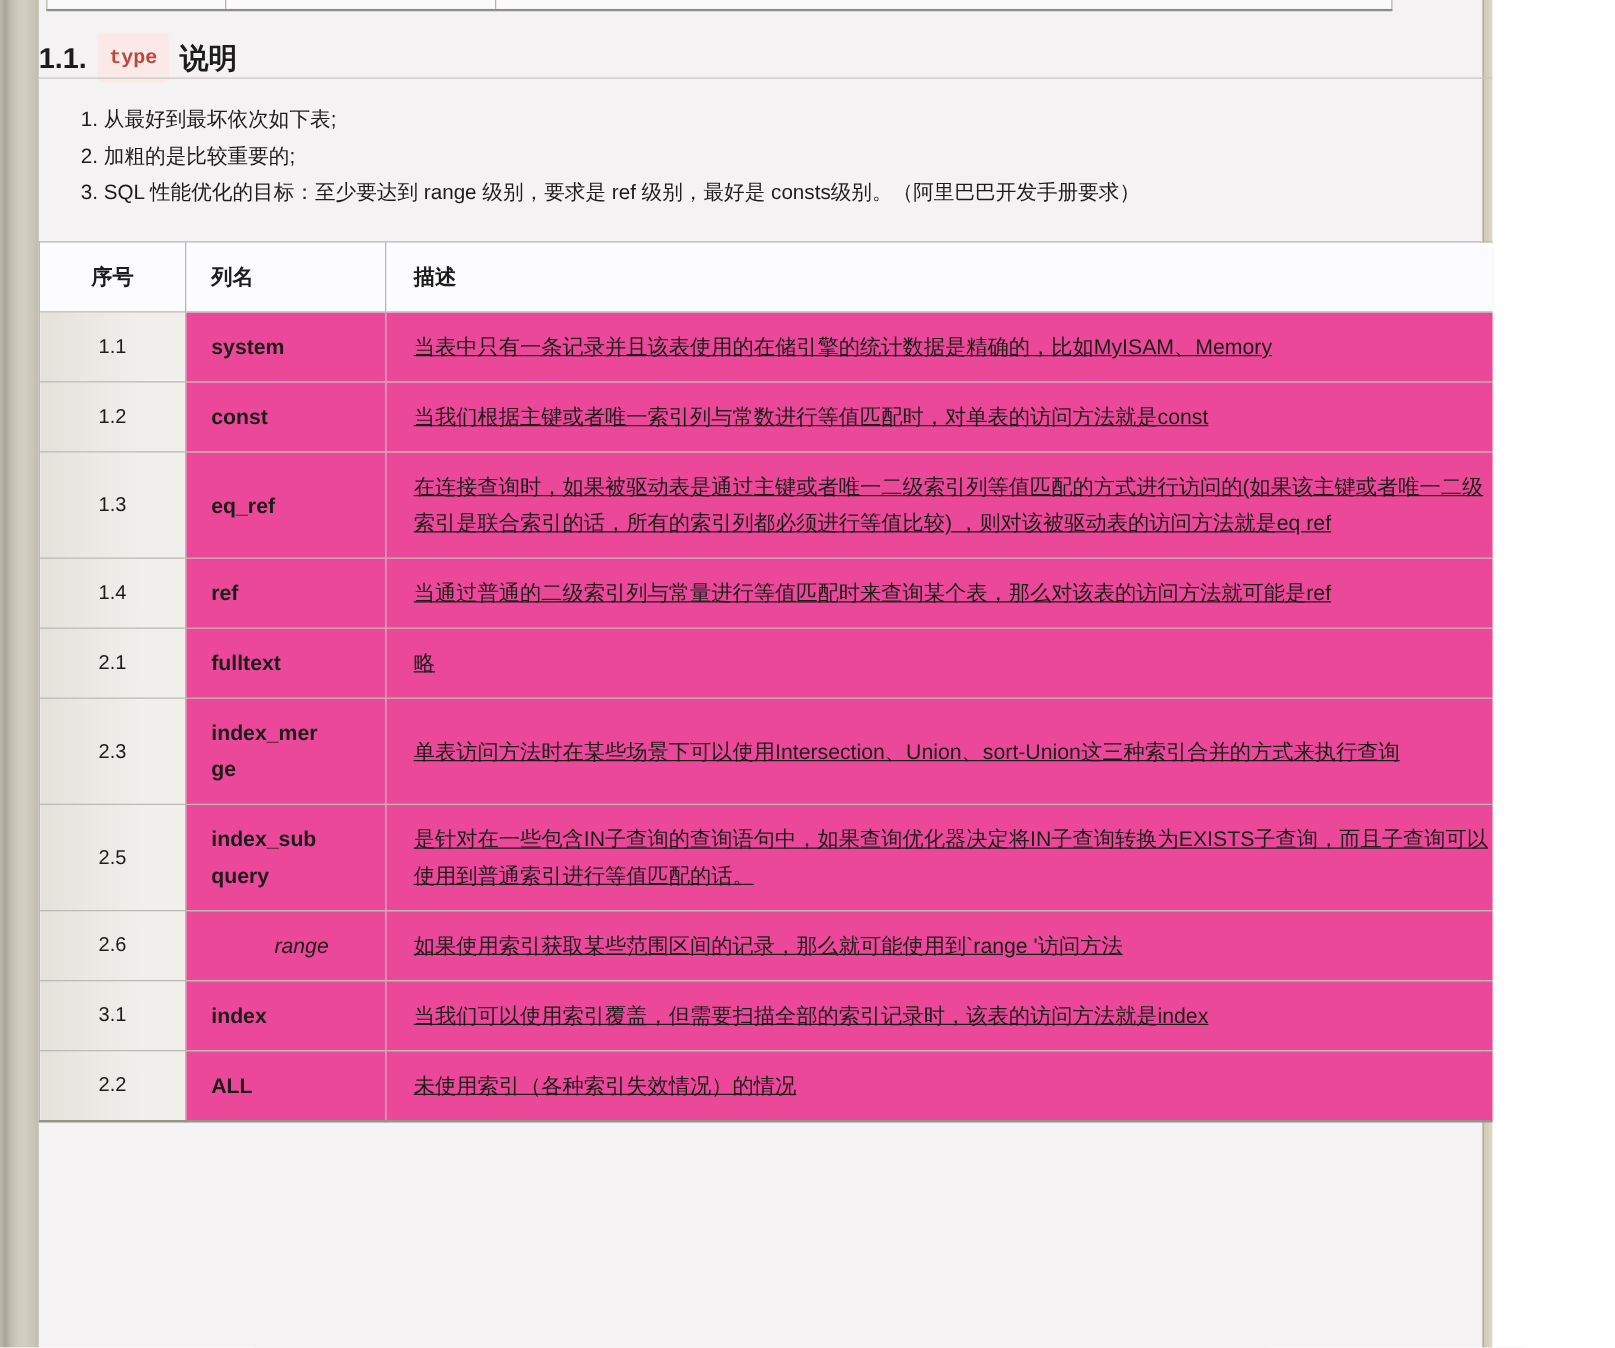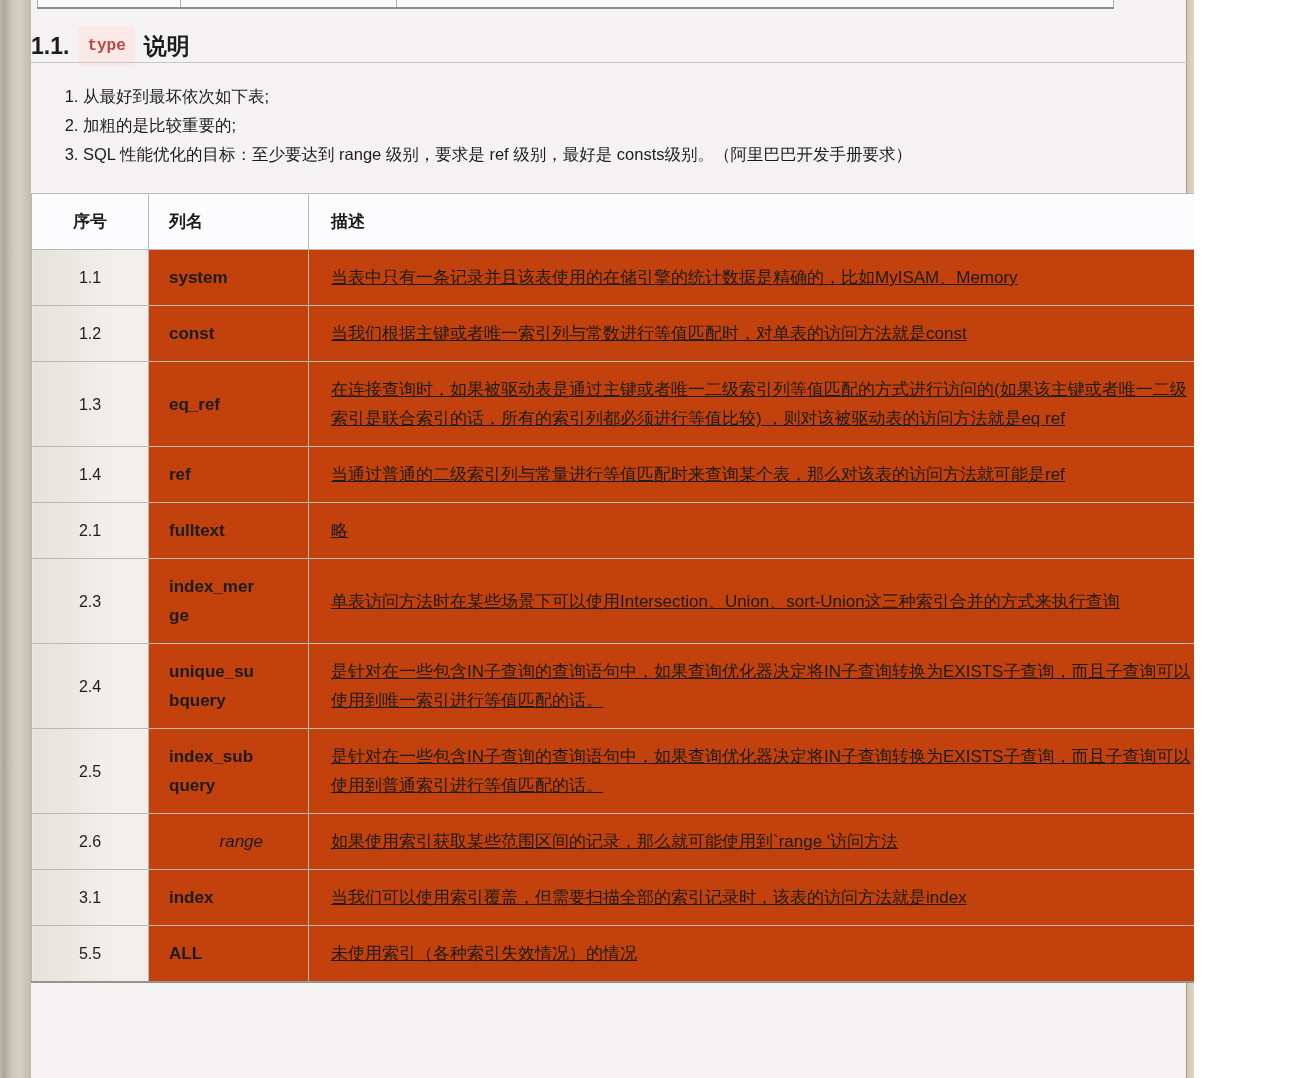--- a/index.html
+++ b/index.html
@@ -81,21 +81,21 @@
     border:1px solid #bbb9b4;
     vertical-align:middle;
     line-height:29px;
   }
   .type-table th {
     background:#fcfbfd; font-weight:bold;
     padding:13px 10px 13px 20px; text-align:left; font-size:17px;
   }
   .type-table th.h-no { text-align:center; padding:13px 0; }
   .type-table th.h-desc { padding-left:22px; }
-  .type-table td { background:#c2410c; padding:13px 10px; }
+  .type-table td { background:#ec4899; padding:13px 10px; }
   .type-table td.col-no {
     text-align:center; font-size:16px;
     background:linear-gradient(to right,#e5e2db,#f1efec 70%);
   }
   .type-table td.col-name {
     padding:13px 45px 13px 20px;
     word-break:break-all; overflow-wrap:break-word;
   }
   .type-table td.col-desc {
     padding:13px 42px 13px 22px;
@@ -178,45 +178,40 @@
           <td class="col-desc">略</td>
         </tr>
 
 
         <tr>
           <td class="col-no">2.3</td>
           <td class="col-name plain">index_merge</td>
           <td class="col-desc">单表访问方法时在某些场景下可以使用Intersection、Union、sort-Union这三种索引合并的方式来执行查询</td>
         </tr>
 
-        <tr>
-          <td class="col-no">2.4</td>
-          <td class="col-name plain">unique_subquery</td>
-          <td class="col-desc">是针对在一些包含IN子查询的查询语句中，如果查询优化器决定将IN子查询转换为EXISTS子查询，而且子查询可以使用到唯一索引进行等值匹配的话。</td>
-        </tr>
 
         <tr>
           <td class="col-no">2.5</td>
           <td class="col-name plain">index_subquery</td>
           <td class="col-desc">是针对在一些包含IN子查询的查询语句中，如果查询优化器决定将IN子查询转换为EXISTS子查询，而且子查询可以使用到普通索引进行等值匹配的话。</td>
         </tr>
 
         <tr>
           <td class="col-no">2.6</td>
           <td class="col-name bold-italic">range</td>
           <td class="col-desc">如果使用索引获取某些范围区间的记录，那么就可能使用到`range '访问方法</td>
         </tr>
 
         <tr>
           <td class="col-no">3.1</td>
           <td class="col-name bold">index</td>
           <td class="col-desc">当我们可以使用索引覆盖，但需要扫描全部的索引记录时，该表的访问方法就是index</td>
         </tr>
 
         <tr>
-          <td class="col-no">5.5</td>
+          <td class="col-no">2.2</td>
           <td class="col-name bold">ALL</td>
           <td class="col-desc">未使用索引（各种索引失效情况）的情况</td>
         </tr>
       </tbody>
   </table>
 
 </div>
 
 </body></html>

